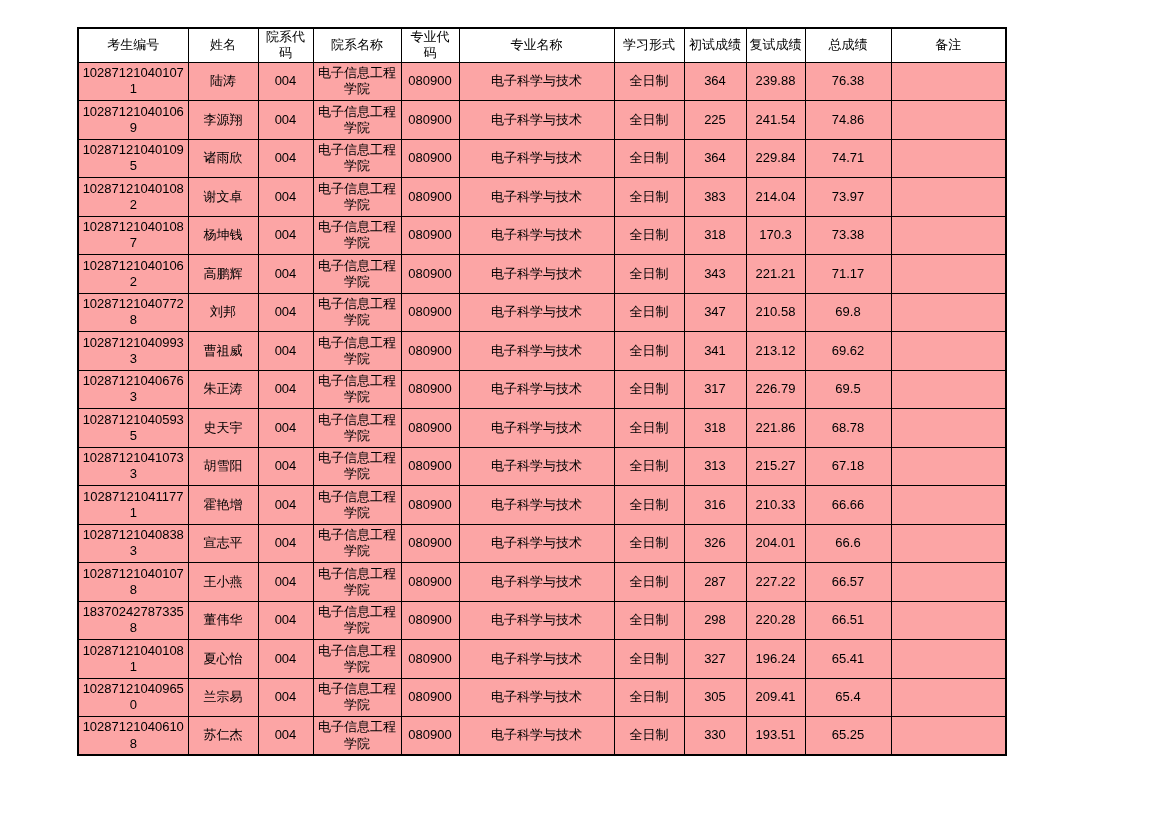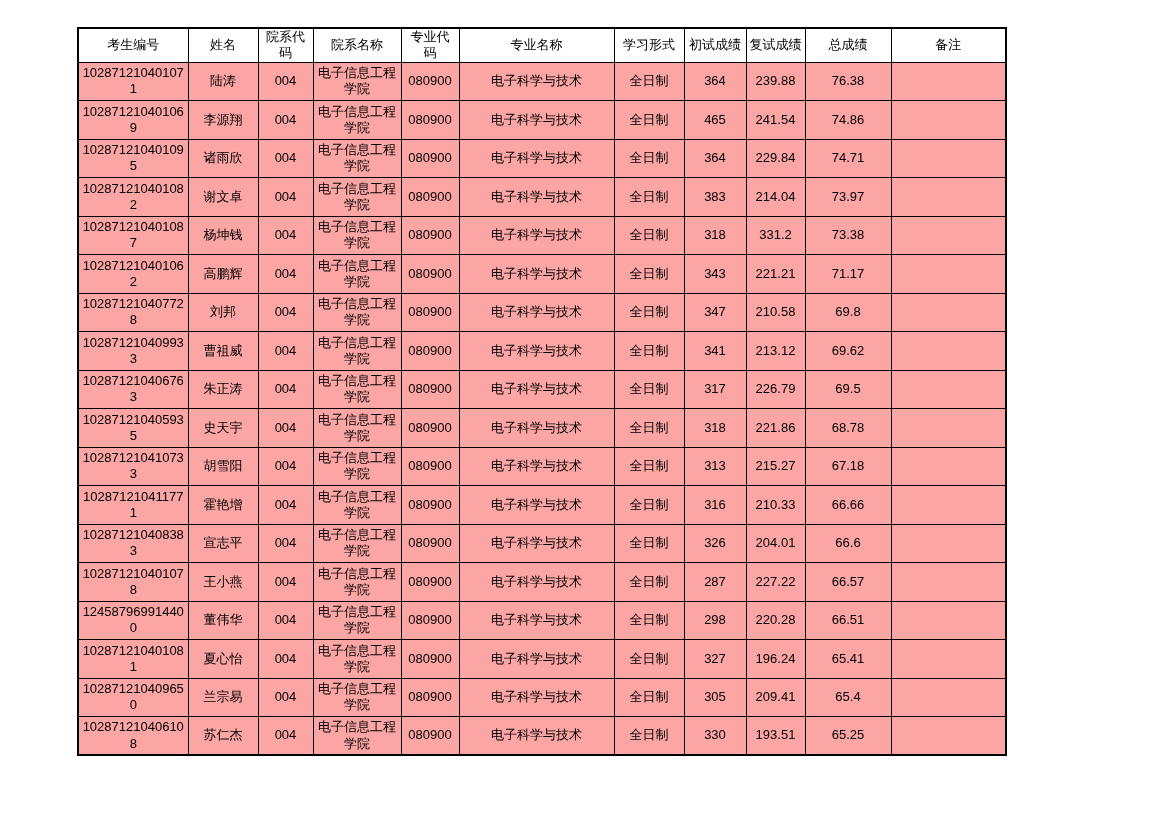--- a/index.html
+++ b/index.html
@@ -90,21 +90,21 @@
           <td></td>
         </tr>
         <tr>
           <td>102871210401069</td>
           <td>李源翔</td>
           <td>004</td>
           <td>电子信息工程学院</td>
           <td>080900</td>
           <td>电子科学与技术</td>
           <td>全日制</td>
-          <td>465</td>
+          <td>225</td>
           <td>241.54</td>
           <td>74.86</td>
           <td></td>
         </tr>
         <tr>
           <td>102871210401095</td>
           <td>诸雨欣</td>
           <td>004</td>
           <td>电子信息工程学院</td>
           <td>080900</td>
@@ -130,21 +130,21 @@
         </tr>
         <tr>
           <td>102871210401087</td>
           <td>杨坤钱</td>
           <td>004</td>
           <td>电子信息工程学院</td>
           <td>080900</td>
           <td>电子科学与技术</td>
           <td>全日制</td>
           <td>318</td>
-          <td>331.2</td>
+          <td>170.3</td>
           <td>73.38</td>
           <td></td>
         </tr>
         <tr>
           <td>102871210401062</td>
           <td>高鹏辉</td>
           <td>004</td>
           <td>电子信息工程学院</td>
           <td>080900</td>
           <td>电子科学与技术</td>
@@ -252,21 +252,21 @@
           <td>电子信息工程学院</td>
           <td>080900</td>
           <td>电子科学与技术</td>
           <td>全日制</td>
           <td>287</td>
           <td>227.22</td>
           <td>66.57</td>
           <td></td>
         </tr>
         <tr>
-          <td>124587969914400</td>
+          <td>183702427873358</td>
           <td>董伟华</td>
           <td>004</td>
           <td>电子信息工程学院</td>
           <td>080900</td>
           <td>电子科学与技术</td>
           <td>全日制</td>
           <td>298</td>
           <td>220.28</td>
           <td>66.51</td>
           <td></td>

